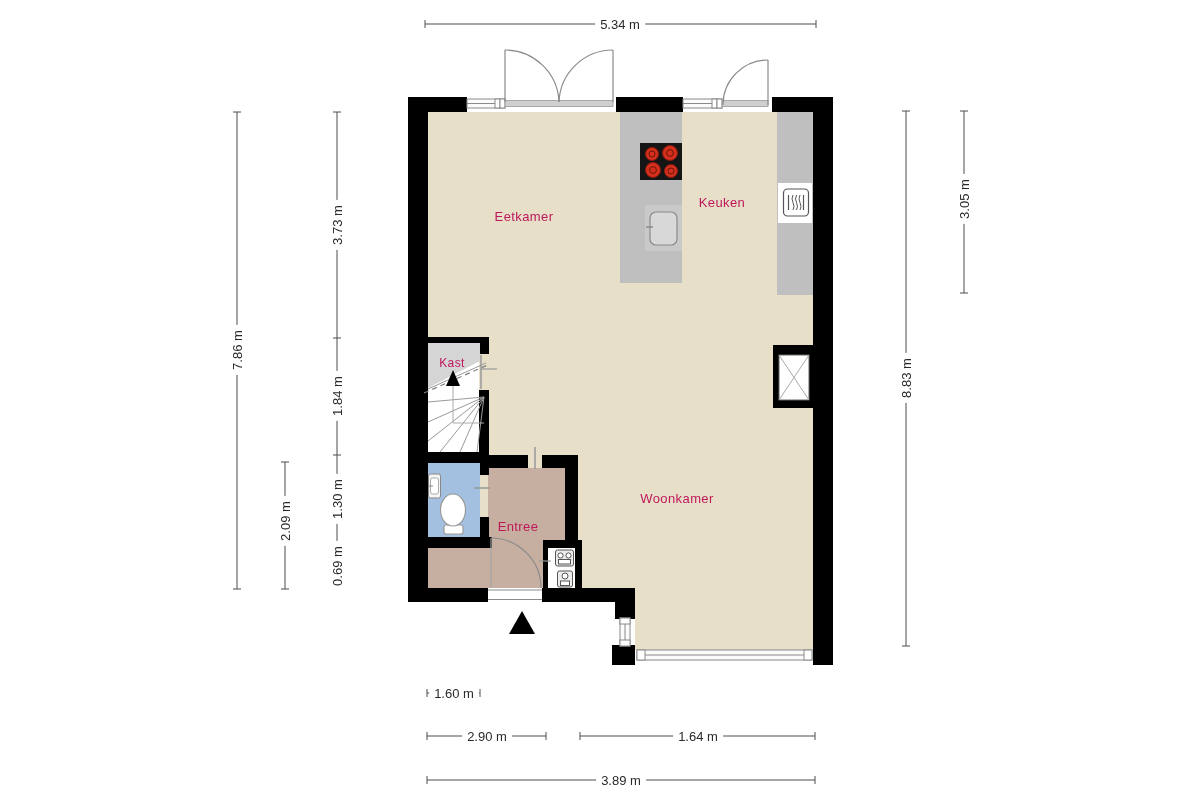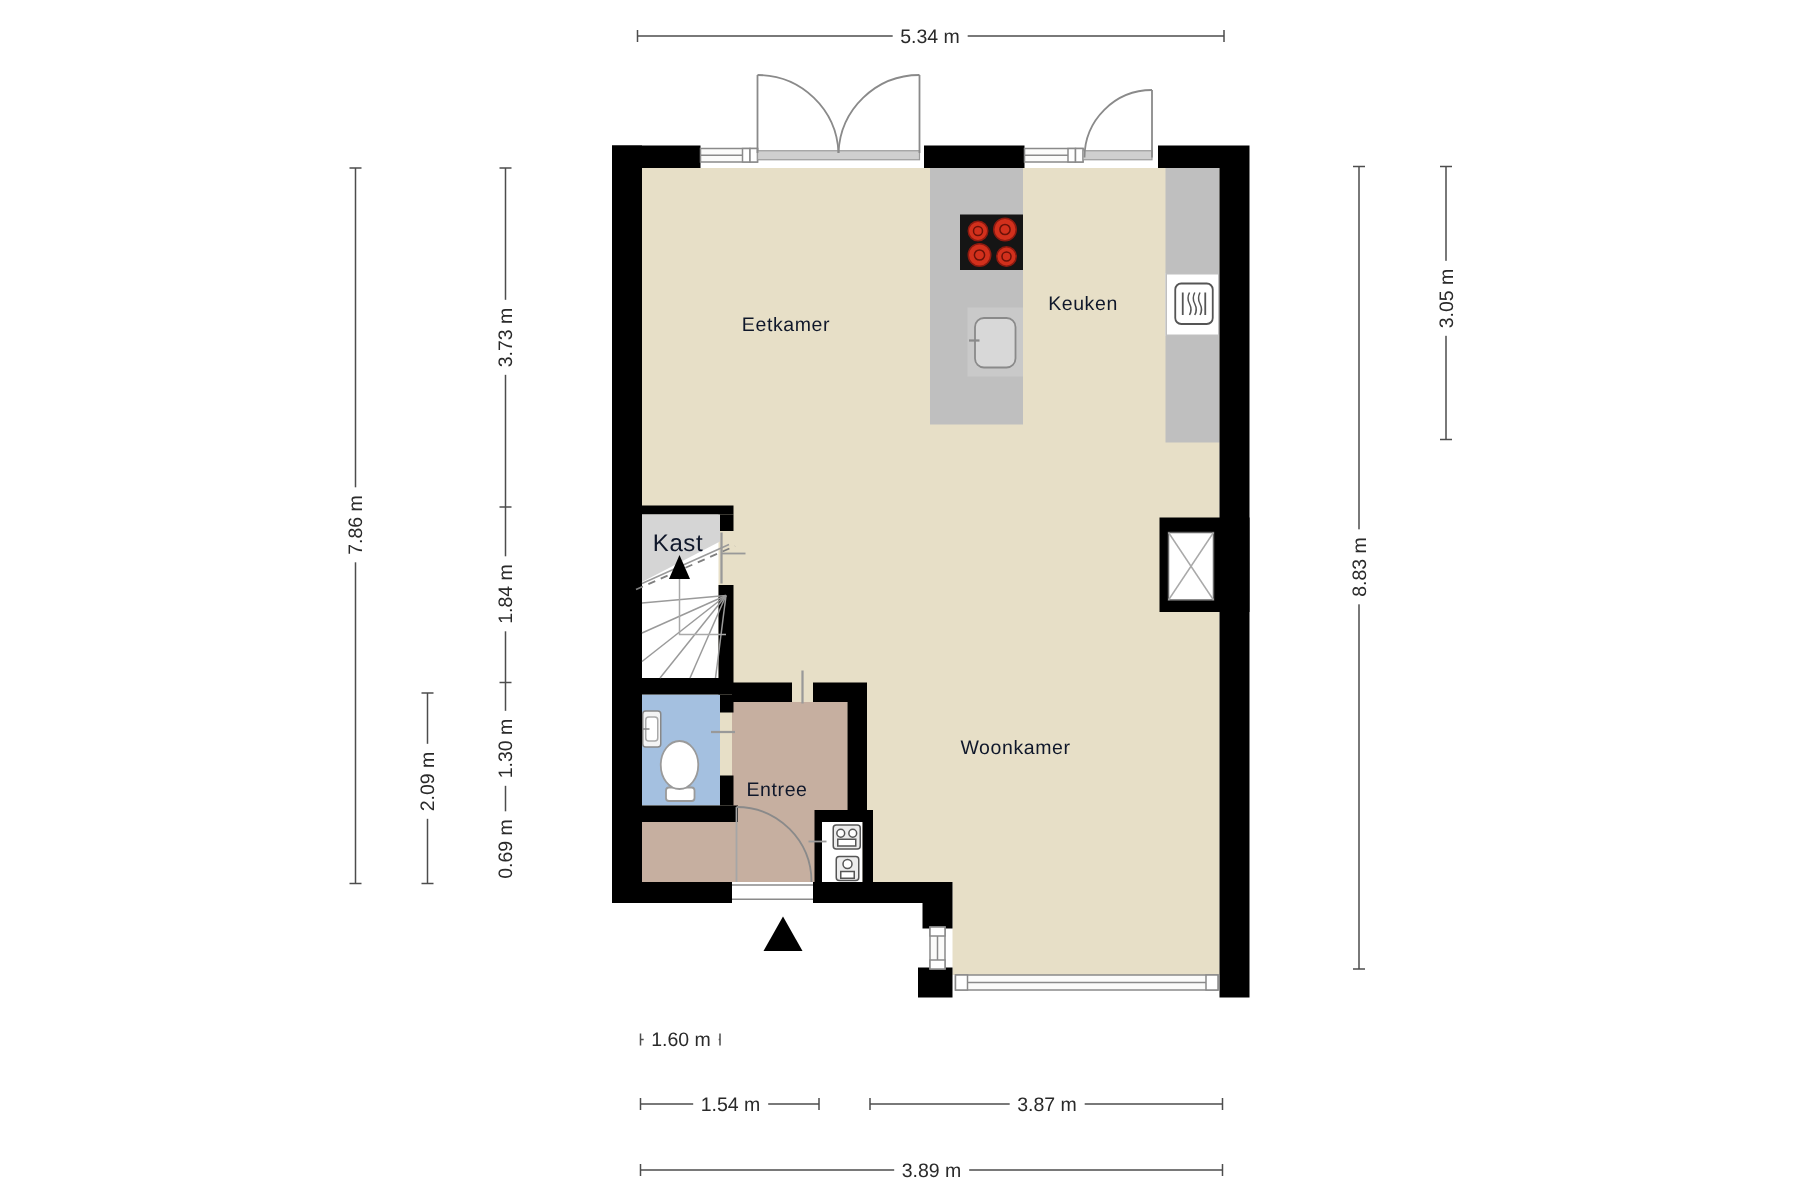--- a/index.html
+++ b/index.html
@@ -4,21 +4,21 @@
 <style>
   :root{
     --wall:#000000; --floor:#e7dfc7; --entree-floor:#c6afa0; --toilet-floor:#a4c0e0;
     --kast-fill:#d5d5d5; --counter:#bfbfbf; --dim:#4d4d4d;
   }
   html,body{margin:0;padding:0;background:#fff;}
   .plan{position:relative;width:1200px;height:800px;background:#ffffff;
         font-family:"Liberation Sans",sans-serif;overflow:hidden;}
   .wall{position:absolute;background:var(--wall);}
   .floor{position:absolute;}
-  .room-label{position:absolute;transform:translate(-50%,-50%);font-size:13px;color:#0f172a;
+  .room-label{position:absolute;transform:translate(-50%,-50%);font-size:13px;color:#be185d;
               white-space:nowrap;letter-spacing:.4px;}
   .dim-label{position:absolute;transform:translate(-50%,-50%);font-size:13px;color:#2a2a2a;
              background:#fff;padding:0 5px;white-space:nowrap;}
   .dim-label.v{transform:translate(-50%,-50%) rotate(-90deg);}
   svg.overlay{position:absolute;left:0;top:0;}
 </style>
 </head>
 <body>
 
 <div class="plan">
@@ -231,30 +231,30 @@
 
       <line x1="427" y1="780" x2="815" y2="780"></line>
         <line x1="427" y1="776" x2="427" y2="784"></line>
         <line x1="815" y1="776" x2="815" y2="784"></line>
     </g>
   </svg>
 
   <div class="room-label" style="left:524px;top:216px;">Eetkamer</div>
   <div class="room-label" style="left:722px;top:202px;">Keuken</div>
   <div class="room-label" style="left:677px;top:498px;">Woonkamer</div>
-  <div class="room-label" style="left:452px;top:363px;font-size:16px;background:transparent;">Kast</div>
+  <div class="room-label" style="left:452px;top:363px;font-size:12px;background:transparent;">Kast</div>
   <div class="room-label" style="left:518px;top:526px;">Entree</div>
 
   <div class="dim-label" style="left:620px;top:24px;">5.34 m</div>
   <div class="dim-label v" style="left:237px;top:350px;">7.86 m</div>
   <div class="dim-label v" style="left:285px;top:521px;">2.09 m</div>
   <div class="dim-label v" style="left:337px;top:225px;">3.73 m</div>
   <div class="dim-label v" style="left:337px;top:396px;">1.84 m</div>
   <div class="dim-label v" style="left:337px;top:499px;">1.30 m</div>
   <div class="dim-label v" style="left:337px;top:566px;">0.69 m</div>
   <div class="dim-label v" style="left:906px;top:378px;">8.83 m</div>
   <div class="dim-label v" style="left:964px;top:199px;">3.05 m</div>
   <div class="dim-label" style="left:454px;top:693px;">1.60 m</div>
-  <div class="dim-label" style="left:487px;top:736px;">1.54 m</div>
-  <div class="dim-label" style="left:698px;top:736px;">3.87 m</div>
+  <div class="dim-label" style="left:487px;top:736px;">2.90 m</div>
+  <div class="dim-label" style="left:698px;top:736px;">1.64 m</div>
   <div class="dim-label" style="left:621px;top:780px;">3.89 m</div>
 
 </div>
 
 </body></html>

